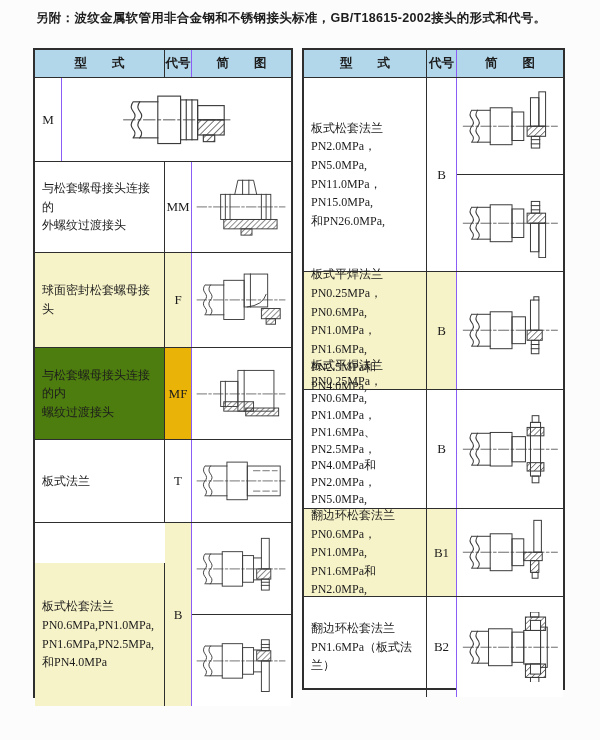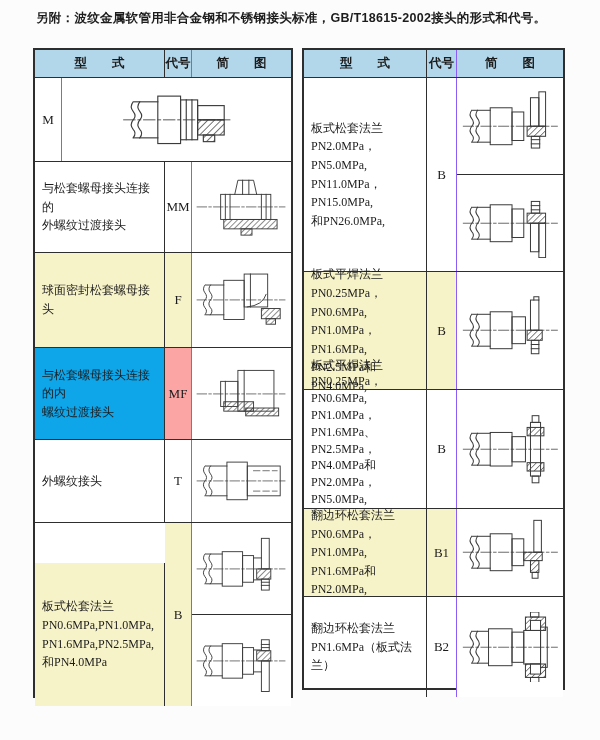--- a/index.html
+++ b/index.html
@@ -139,23 +139,23 @@
                 <path d="M68 51 Q88 49 92 35"></path>
                 <rect x="86" y="53" width="24" height="13" fill="url(#h1)"></rect>
                 <rect x="92" y="66" width="12" height="7" fill="url(#h1)"></rect>
                 <line x1="4" y1="42" x2="116" y2="42" stroke-dasharray="12 3 3 3" stroke-width="0.9"></line>
               </g>
             </svg>
           </div>
         </div>
     </div>
     <div class="row" style="height:91px">
-      <div class="cell type" style="background: #0ea5e9;">与松套螺母接头连接的内
+      <div class="cell type" style="background: #4d7c0f;">与松套螺母接头连接的内
 螺纹过渡接头</div>
-      <div class="cell code" style="background: #fca5a5;">MF</div>
+      <div class="cell code" style="background: #eab308;">MF</div>
       <div class="cell diag">
           <div class="sub">
             <svg viewBox="0 0 120 84" preserveAspectRatio="xMidYMid meet">
               <defs>
                 <pattern id="h3" patternUnits="userSpaceOnUse" width="5" height="5" patternTransform="rotate(45)">
                   <line x1="0" y1="0" x2="0" y2="5" stroke="#4a4a4a" stroke-width="1.6"></line>
                 </pattern>
               </defs>
               <g stroke="#3b3b3b" stroke-width="1.2" fill="none" stroke-linecap="square">
                 <rect x="34" y="26" width="22" height="32"></rect>
@@ -164,21 +164,21 @@
                 <line x1="64" y1="12" x2="64" y2="64"></line>
                 <rect x="38" y="52" width="38" height="12" fill="url(#h3)"></rect>
                 <rect x="66" y="60" width="42" height="10" fill="url(#h3)"></rect>
                 <line x1="4" y1="42" x2="116" y2="42" stroke-dasharray="12 3 3 3" stroke-width="0.9"></line>
               </g>
             </svg>
           </div>
         </div>
     </div>
     <div class="row" style="height:82px">
-      <div class="cell type">外螺纹接头</div>
+      <div class="cell type">板式法兰</div>
       <div class="cell code">T</div>
       <div class="cell diag">
           <div class="sub">
             <svg viewBox="0 0 120 84" preserveAspectRatio="xMidYMid meet">
               <defs>
                 <pattern id="h4" patternUnits="userSpaceOnUse" width="5" height="5" patternTransform="rotate(45)">
                   <line x1="0" y1="0" x2="0" y2="5" stroke="#4a4a4a" stroke-width="1.6"></line>
                 </pattern>
               </defs>
               <g stroke="#3b3b3b" stroke-width="1.2" fill="none" stroke-linecap="square">

